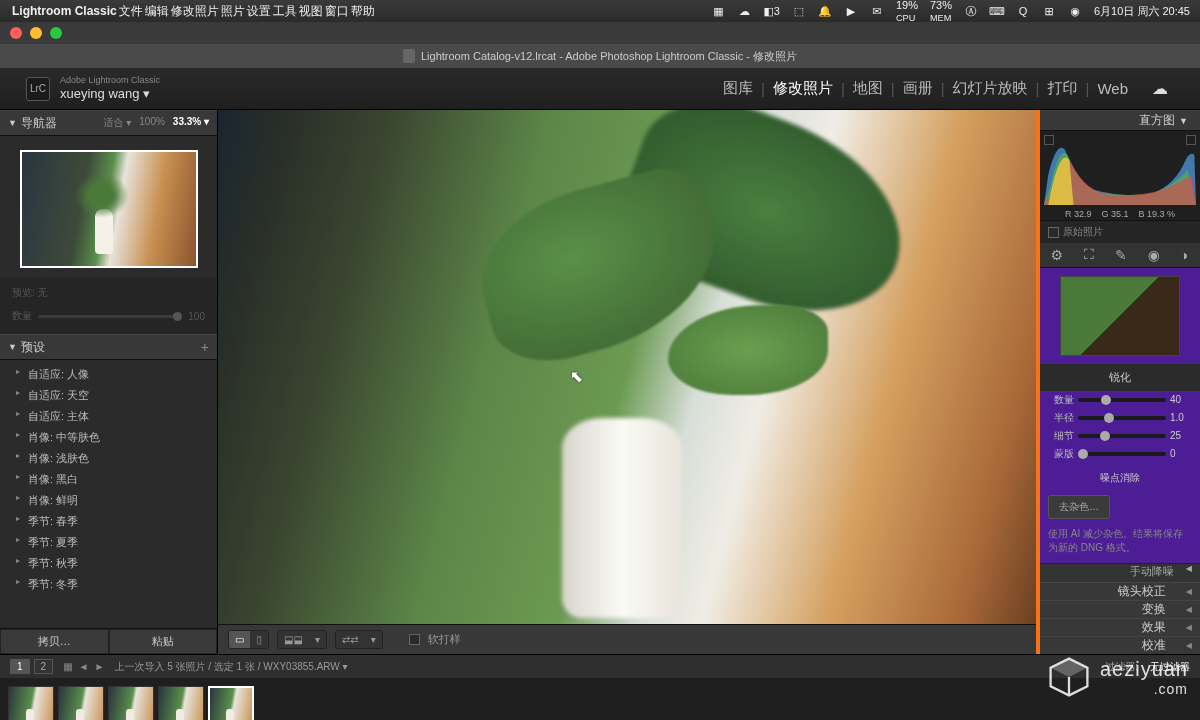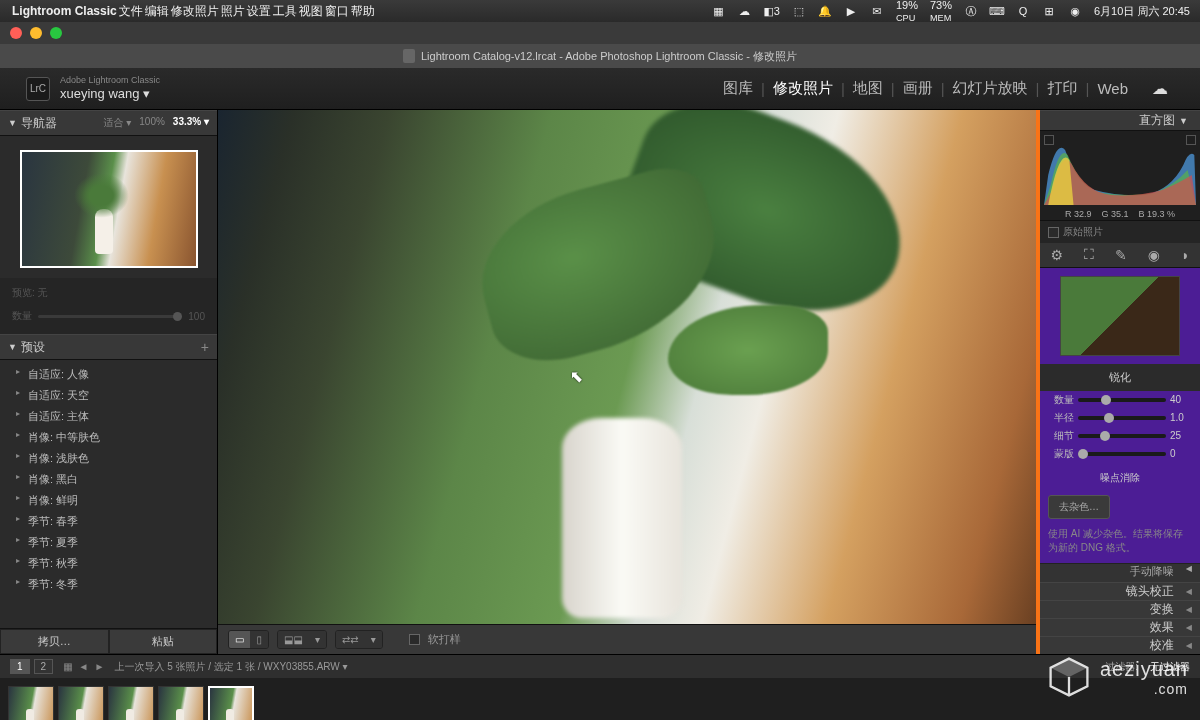--- a/index.html
+++ b/index.html
@@ -68,21 +68,21 @@
 .slider-row{display:flex;align-items:center;padding:2px 8px;font-size:10px;color:#bbb;gap:4px}
 .slider-row .lbl{width:26px;text-align:right}
 .slider-row .trk{flex:1;height:4px;background:#1a1a1a;border-radius:2px;position:relative}
 .slider-row .knob{position:absolute;top:-3px;width:10px;height:10px;background:#aaa;border-radius:50%}
 .slider-row .val{width:22px;text-align:left;color:#ccc}
 .denoise-section{padding:8px;font-size:10px;color:#aaa}
 .denoise-btn{display:inline-block;padding:4px 10px;background:#3a3a3a;border:1px solid #555;border-radius:3px;margin:4px 0;cursor:pointer}
 .denoise-text{color:#888;line-height:1.4;margin-top:4px}
 .collapse-row{height:24px;background:#333;display:flex;padding:0 8px;font-size:11px;color:#aaa;border-top:1px solid #222;justify-content:flex-end;gap:12px}
 .collapse-row .tri{font-size:8px}
-.panel-section{height:22px;background:#383838;display:flex;align-items:center;justify-content:flex-end;padding:0 8px;font-size:12px;color:#ccc;border-top:1px solid #444;gap:12px}
+.panel-section{height:22px;background:#383838;display:flex;align-items:center;justify-content:flex-end;padding:0 8px;font-size:12px;color:#ccc;border-top:1px solid #444;gap:20px}
 .panel-section .tri{font-size:8px;color:#888}
 .filmstrip-bar{height:24px;background:#2f2f2f;border-top:1px solid #000;display:flex;align-items:center;padding:0 10px;gap:10px;font-size:10px;color:#aaa}
 .fs-nums{display:flex;gap:4px}
 .fs-nums span{padding:1px 6px;border:1px solid #555;background:#333}
 .fs-nums span.on{background:#555;color:#fff}
 .fs-icons{display:flex;gap:6px;color:#888}
 .fs-info{color:#999}
 .fs-right{margin-left:auto;display:flex;gap:12px}
 .filmstrip{height:62px;background:#1f1f1f;display:flex;align-items:center;padding:4px 8px;gap:4px}
 .fs-thumb{width:46px;height:46px;background:linear-gradient(100deg,#2a3540,#5a8f4a 48%,#e8e4dc 55%,#c89050);border:1px solid #333;position:relative;cursor:pointer}

